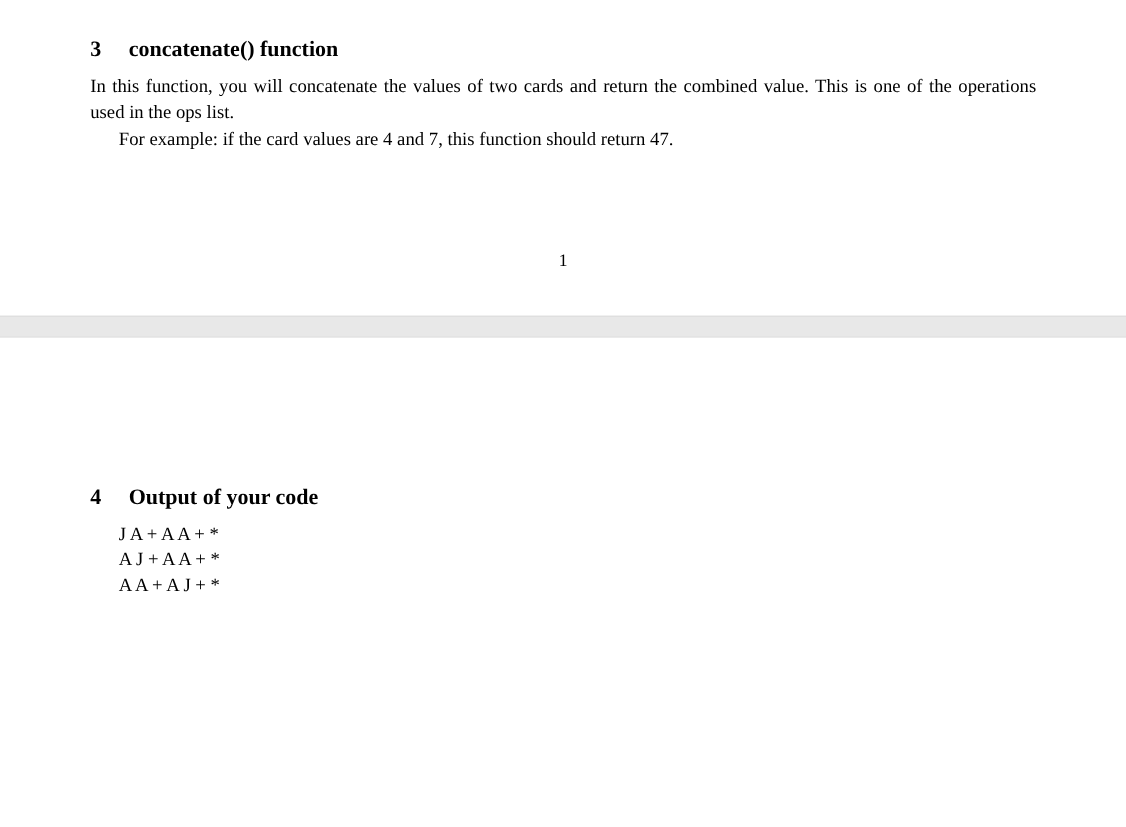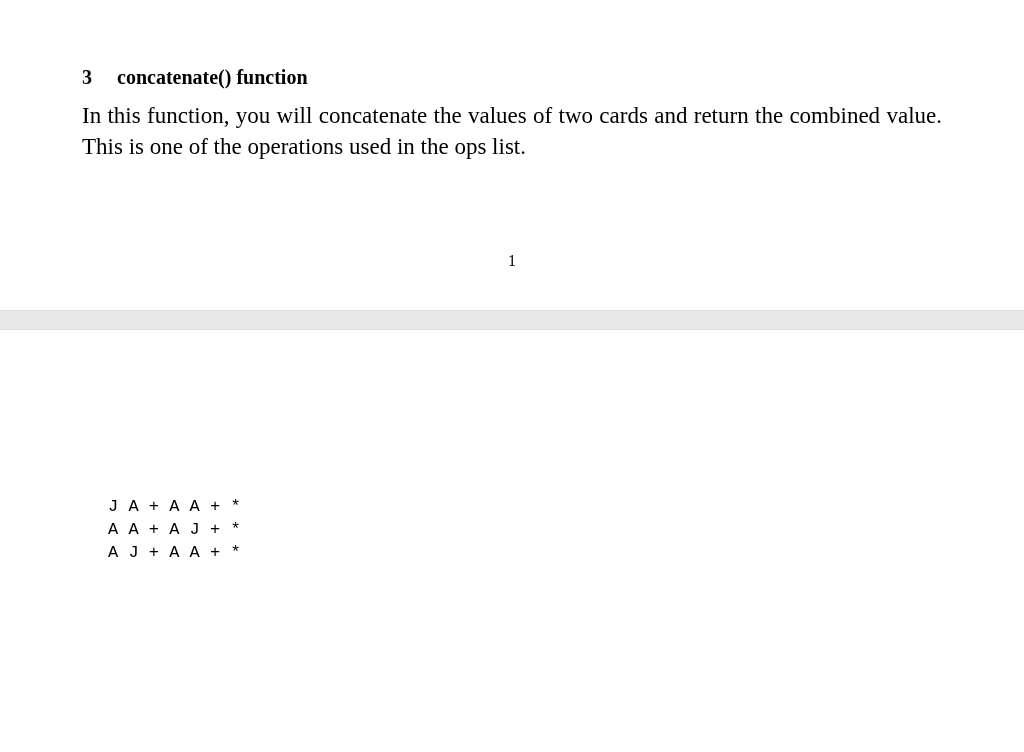--- a/index.html
+++ b/index.html
@@ -9,43 +9,42 @@
     font-family: "Palatino Linotype", "Book Antiqua", Palatino, Georgia, serif;
     color: #000;
     width: 1024px;
   }
   .page {
     width: 1024px;
     background: #fff;
     box-sizing: border-box;
   }
   .page-inner {
-    padding: 20px 82px 30px 82px;
+    padding: 32px 82px 30px 82px;
     box-sizing: border-box;
-    margin-top: 44px;
   }
   .page-gap {
     width: 100%;
     height: 18px;
     background: #e8e8e8;
     border-top: 1px solid #dcdcdc;
     border-bottom: 1px solid #dcdcdc;
   }
   h2.section {
     font-size: 20px;
     font-weight: bold;
     margin: 0 0 10px 0;
     line-height: 1.3;
   }
   h2.section .num {
     display: inline-block;
     min-width: 30px;
   }
   p.body {
-    font-size: 23px;
+    font-size: 17px;
     line-height: 1.35;
     margin: 0 0 2px 0;
     text-align: justify;
   }
   p.body .indent {
     display: inline-block;
     width: 26px;
   }
   .pagenum {
     text-align: center;
@@ -59,49 +58,54 @@
   .page2-bottom-space {
     height: 40px;
   }
   .outlist {
     margin: 2px 0 0 26px;
     font-size: 17px;
     line-height: 1.35;
   }
   .outlist div {
     white-space: pre;
-    font-family: Liberation Mono, monospace;
+    font-family: Liberation Serif, serif;
   }
 </style>
 </head>
 <body>
 
 <div class="page">
   <div class="page-inner">
 
     <h2 class="section">
       <span class="num">3</span>
       <span>concatenate() function</span>
     </h2>
 
     <p class="body">In this function, you will concatenate the values of two cards and return the combined value. This is one of the operations used in the ops list.</p>
+    <p class="body"><span class="indent"></span><span>For example: if the card values are 4 and 7, this function should return 47.</span></p>
 
     <div class="pagenum">1</div>
   </div>
 </div>
 
 <div class="page-gap"></div>
 
 <div class="page">
   <div class="page-inner">
     <div class="page2-top-space"></div>
 
+    <h2 class="section">
+      <span class="num">4</span>
+      <span>Output of your code</span>
+    </h2>
 
 
     <div class="outlist">
       <div>J A + A A + *</div>
+      <div>A J + A A + *</div>
       <div>A A + A J + *</div>
-      <div>A J + A A + *</div>
     </div>
 
     <div class="page2-bottom-space"></div>
   </div>
 </div>
 
 </body></html>

